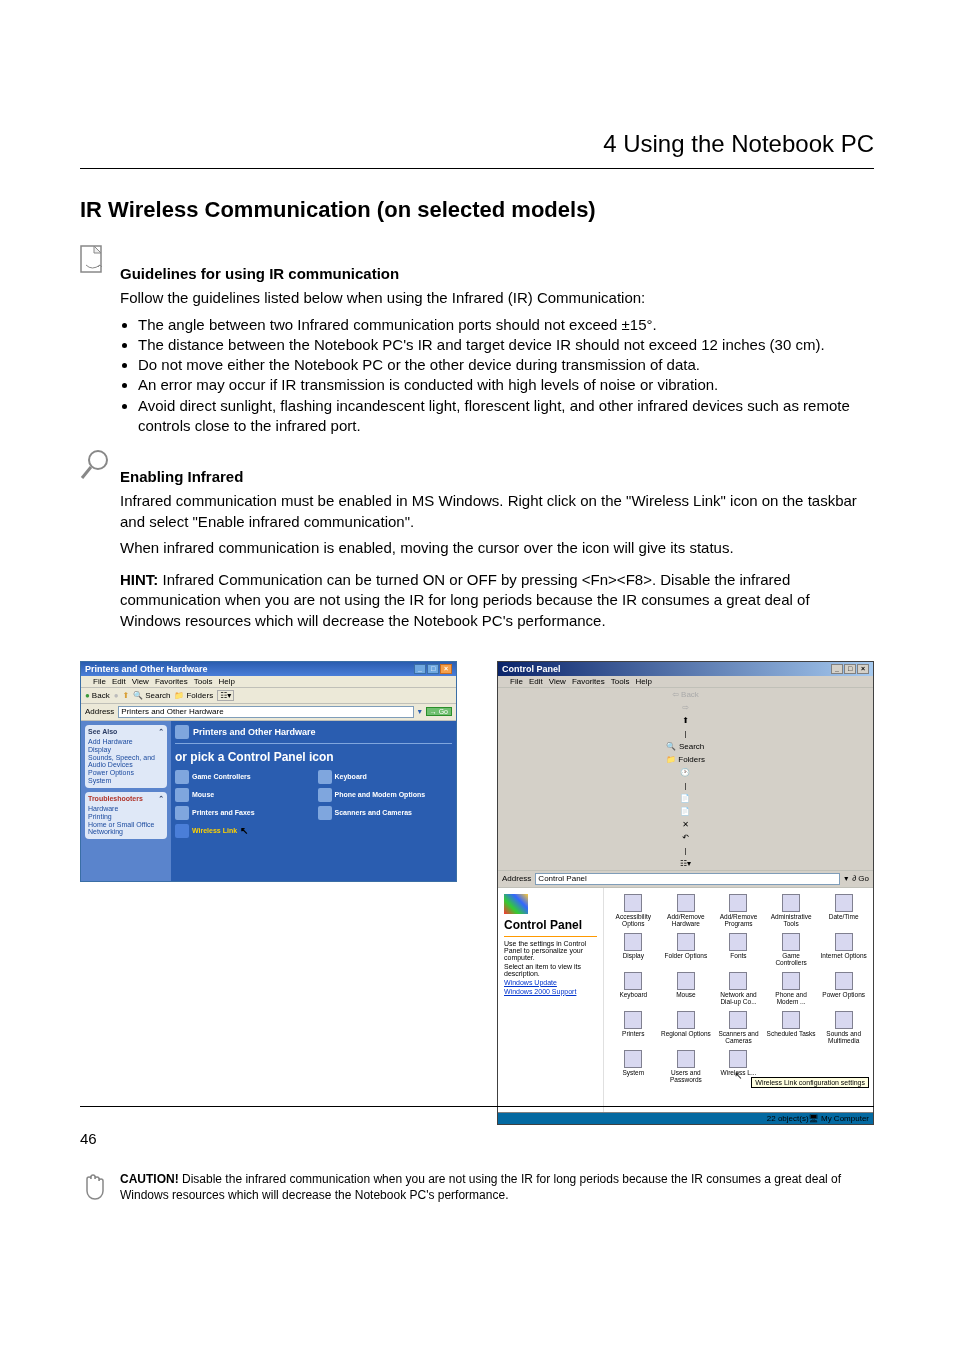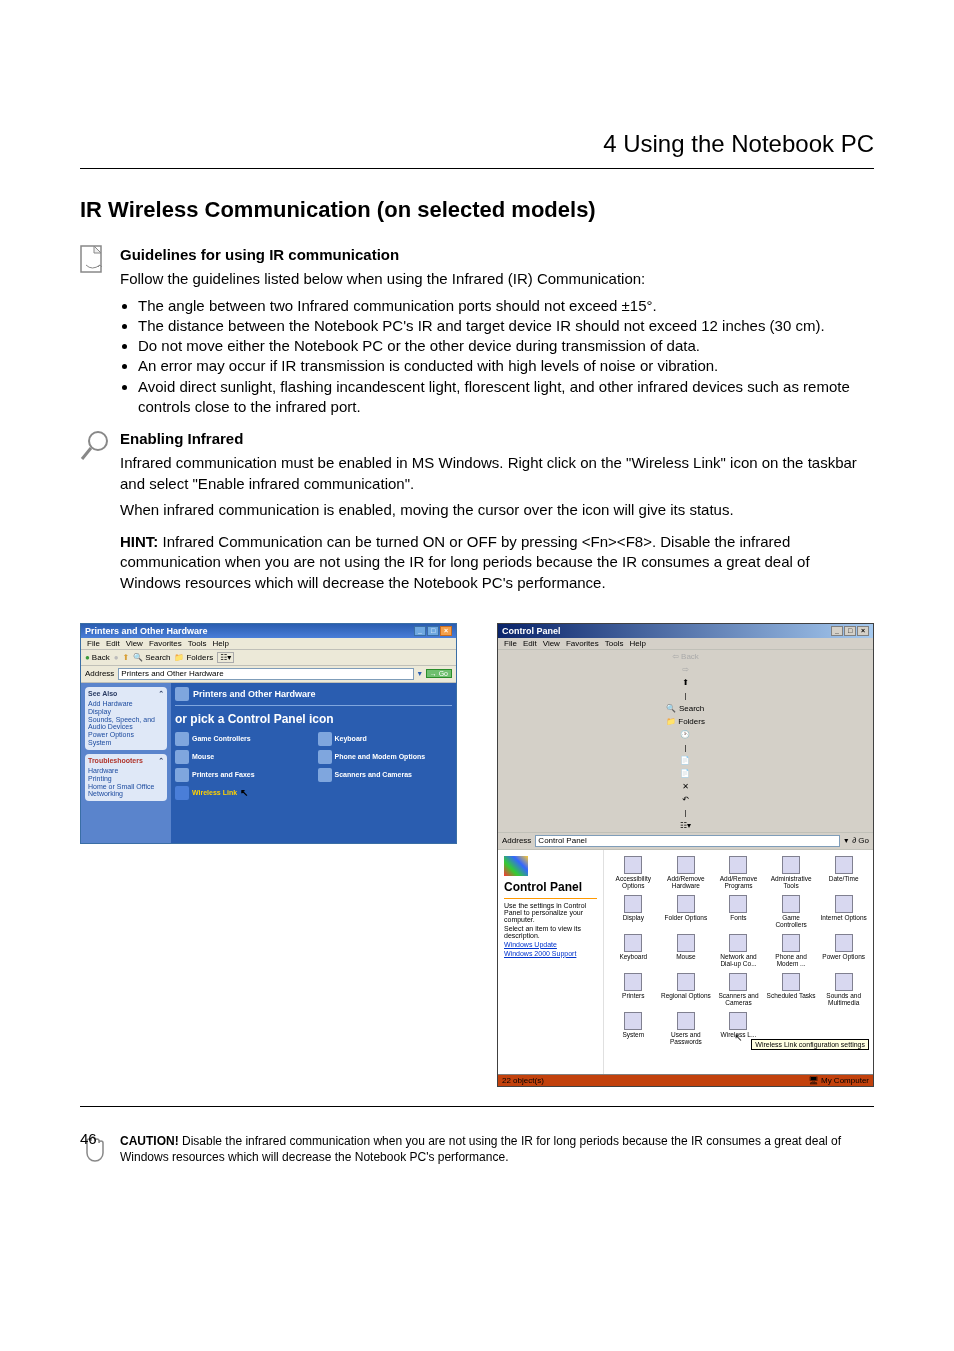--- a/index.html
+++ b/index.html
@@ -39,20 +39,21 @@
   .icon-col svg { display: block; }
   .text-col {
     flex: 1;
     font-size: 15px;
     line-height: 1.35;
   }
   .block-title {
     font-weight: bold;
     font-size: 15px;
     margin-bottom: 4px;
+    margin-top: 19px;
   }
   .screenshots-row {
     display: flex;
     justify-content: space-between;
     padding: 30px 80px 10px 80px;
     gap: 40px;
   }
   .shot {
     flex: 1;
   }
@@ -70,21 +71,21 @@
     justify-content: space-between;
     align-items: center;
     font-size: 9px;
     font-weight: bold;
   }
   .title-btns { display: flex; gap: 1px; }
   .tbtn { width: 12px; height: 10px; background: #f5a04a; border: 1px solid #c86c20; font-size: 7px; display:flex; align-items:center; justify-content:center; color:#fff; }
   .tbtn.min, .tbtn.max { background: #6fa8e0; border-color:#3a6ea5; }
   .menubar {
     background: #ece9d8;
-    padding: 1px 6px;
+    padding: 1px 12px;
     display: flex;
     gap: 6px;
     font-size: 8px;
     border-bottom: 1px solid #c0c0b8;
   }
   .toolbar {
     background: #ece9d8;
     padding: 2px 4px;
     display: flex;
     gap: 4px;
@@ -224,24 +225,24 @@
   .tooltip-box {
     position:absolute;
     bottom: 24px;
     right: 4px;
     background:#ffffe1;
     border:1px solid #000;
     font-size:7px;
     padding:1px 3px;
   }
   .statusbar {
-    background:#c2410c;
+    background:#0369a1;
     border-top:1px solid #808080;
     display:flex;
-    justify-content:space-between;
+    justify-content:flex-end;
     padding:1px 4px;
     font-size:8px;
   }
   .caution-row {
     display: flex;
     padding: 36px 80px 10px 80px;
     align-items: flex-start;
   }
   .caution-text {
     font-size: 12px;

